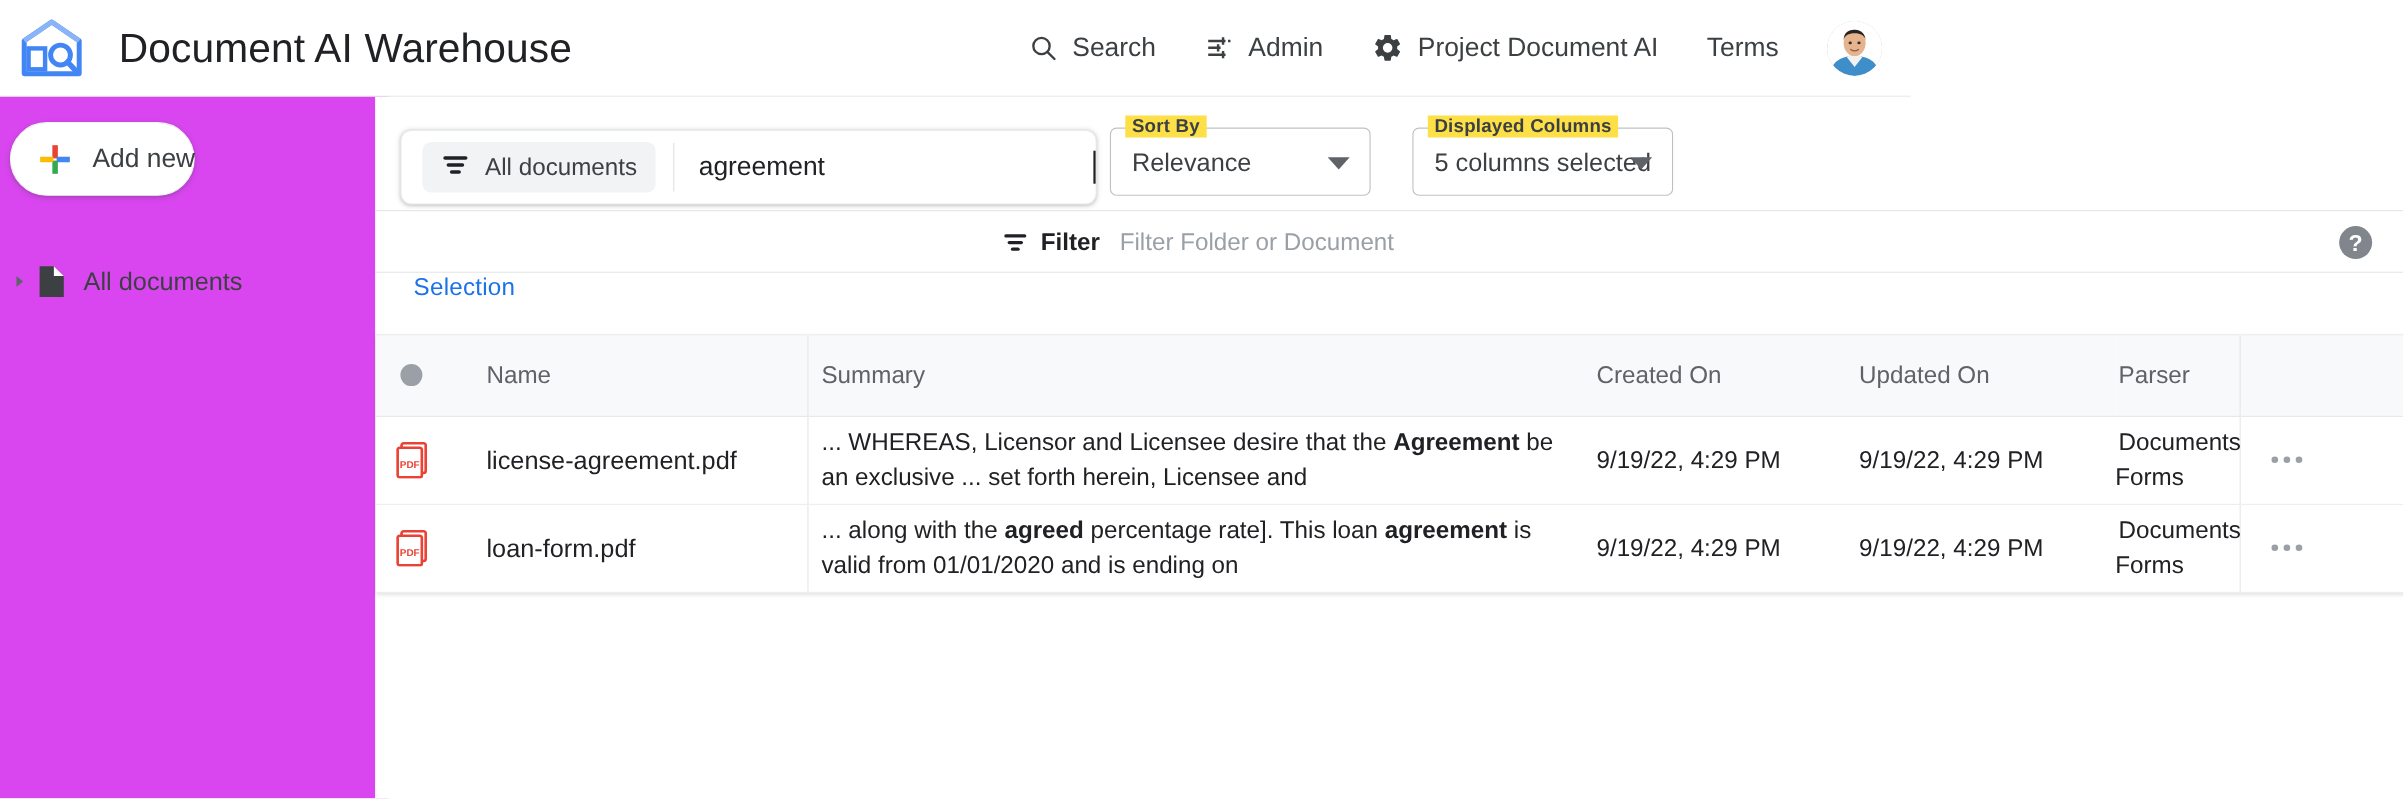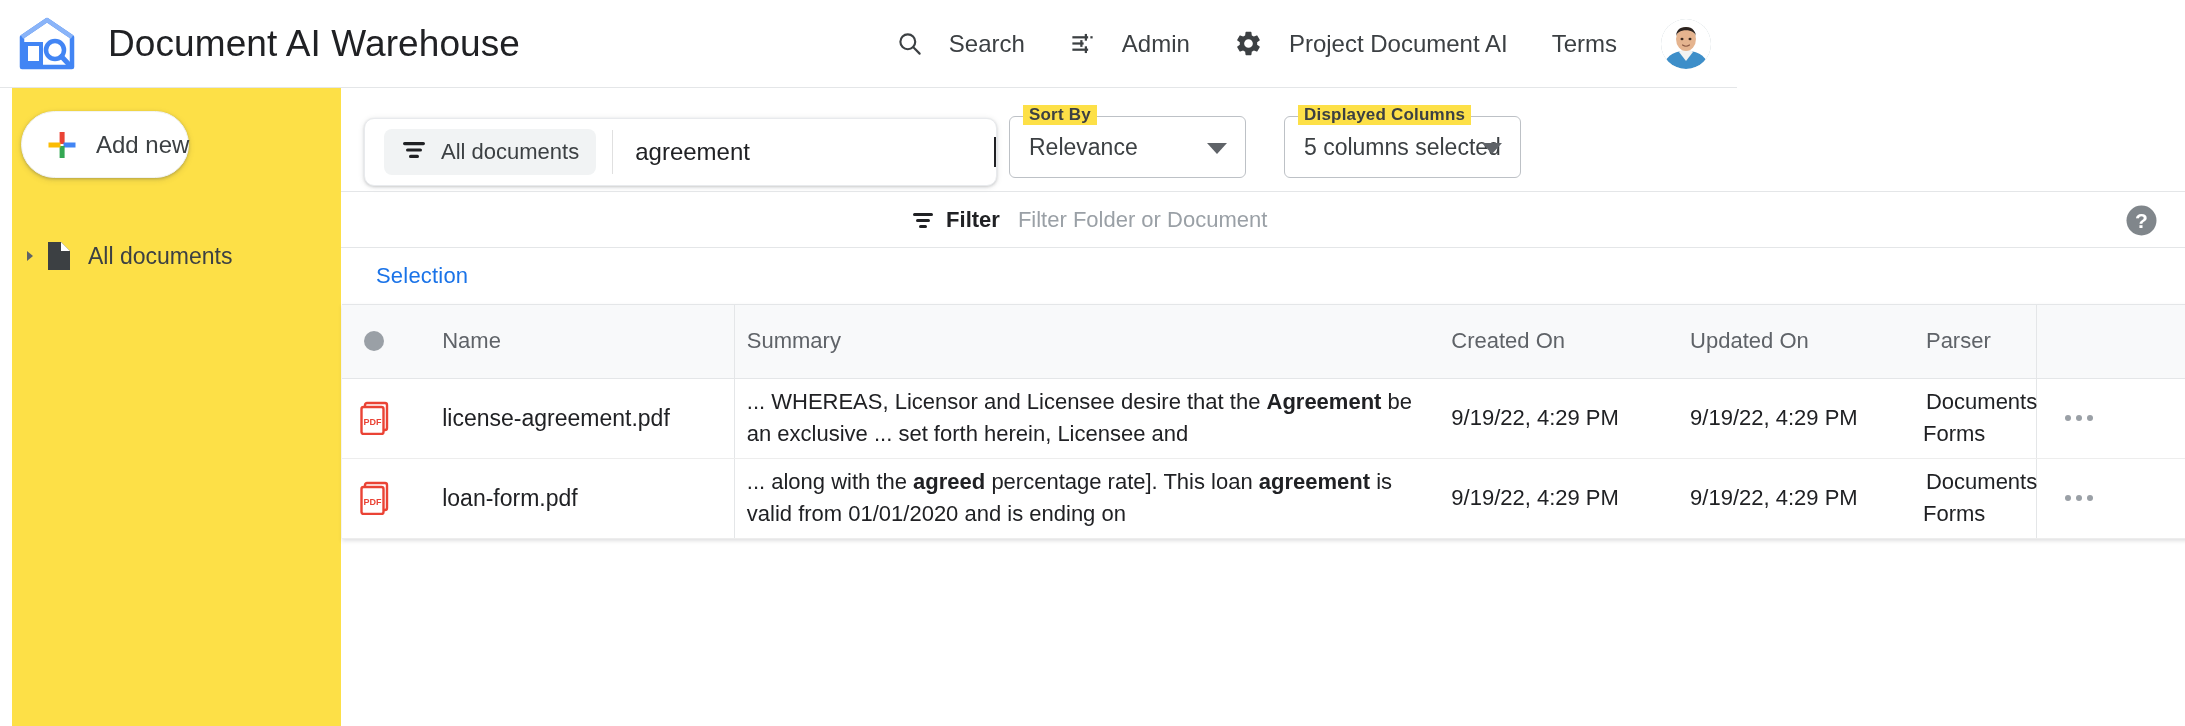--- a/index.html
+++ b/index.html
@@ -20,36 +20,36 @@
     background:#fff;
   }
   .brand { display:flex; align-items:center; padding-left:18px; }
   .brand-logo { width:58px; height:54px; display:block; }
   .brand-title {
     font-size:37px; color:#202124; font-weight:400;
     margin-left:32px; letter-spacing:0.1px; white-space:nowrap;
   }
   .topnav { margin-left:auto; display:flex; align-items:center; padding-right:26px; }
   .nav-item {
-    display:flex; align-items:center; gap:26px;
+    display:flex; align-items:center; gap:13px;
     margin-left:44px; color:#3c4043; font-size:24px; white-space:nowrap;
     cursor:pointer;
   }
   .nav-item .ico { display:flex; align-items:center; justify-content:center; }
   .avatar {
     width:50px; height:50px; border-radius:50%;
     margin-left:44px; overflow:hidden; flex:none;
     background:#cfd8dc; position:relative; cursor:pointer;
   }
   .avatar svg { display:block; }
 
   
   .leftpanel {
-    position:absolute; left:12px; top:88px; width:353px; height:638px;
-    background:#fde047; border-right:1px solid #e4e6e8;
+    position:absolute; left:0; top:88px; width:353px; height:638px;
+    background:#d946ef; border-right:1px solid #e4e6e8;
   }
   .addnew {
     position:absolute; left:9px; top:23px;
     width:168px; height:67px; border-radius:34px;
     background:#fff; border:1px solid #f1f3f4;
     box-shadow:0 1px 3px rgba(60,64,67,.28), 0 2px 6px rgba(60,64,67,.15);
     display:flex; align-items:center; cursor:pointer;
   }
   .addnew .plus { margin-left:24px; width:32px; height:32px; flex:none; }
   .addnew .lbl { margin-left:18px; font-size:24px; color:#3c4043; white-space:nowrap; }
@@ -114,21 +114,21 @@
   }
   .filter-icon { margin-left:23px; display:flex; align-items:center; }
   .filter-label { margin-left:11px; font-size:22px; color:#202124; font-weight:700; }
   .filter-input {
     margin-left:18px; border:none; outline:none; background:transparent;
     font-family:"Liberation Sans", sans-serif; font-size:22px; color:#5f6368; width:620px; padding:0;
   }
   .filter-input::placeholder { color:#9aa0a6; opacity:1; }
   .help-icon { position:absolute; right:27px; top:12px; cursor:pointer; }
 
-  .tabsbar { position:relative; height:56px; display:flex; align-items:center; }
+  .tabsbar { position:relative; height:56px; display:flex; }
   .tab {
     margin-left:35px; font-size:22px; color:#1a73e8; font-weight:500; cursor:pointer;
     letter-spacing:.2px;
   }
 
   
   .table-wrap {
     position:relative; margin-left:1px; width:1920px;
     border-top:1px solid #e4e6e8;
     box-shadow:0 2px 4px rgba(60,64,67,.16);

